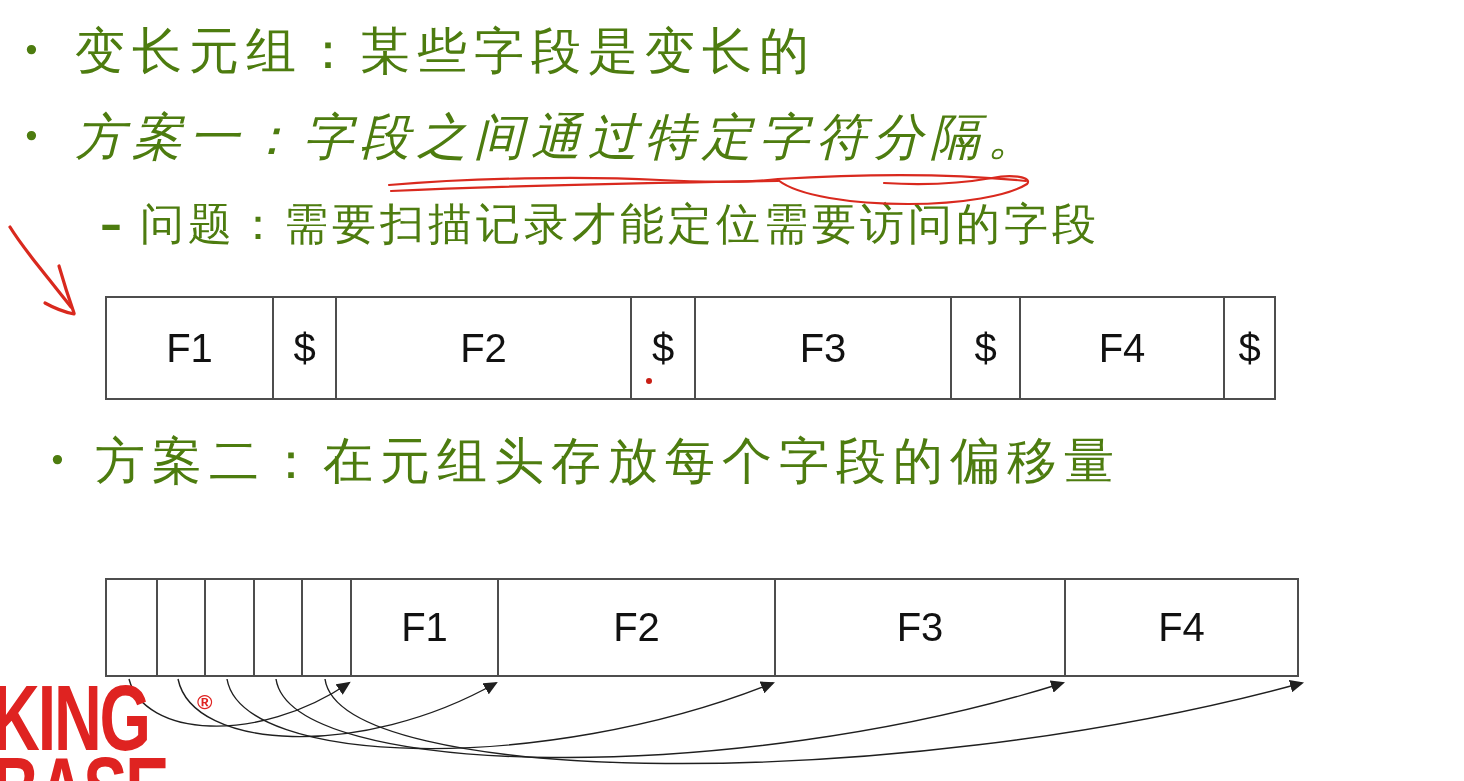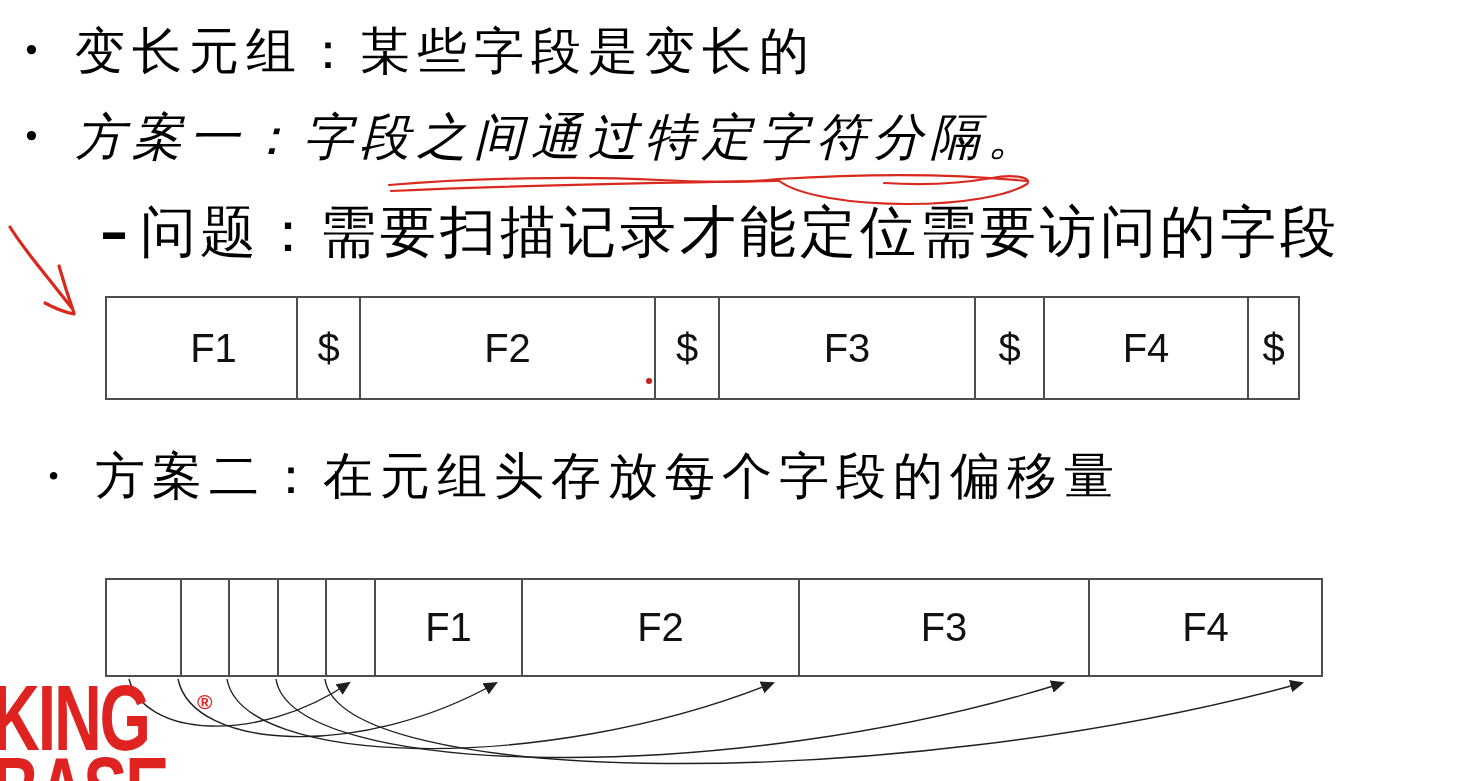--- a/index.html
+++ b/index.html
@@ -1,33 +1,33 @@
 <!DOCTYPE html>
 <html><head>
 <meta charset="utf-8">
 <style>
   html,body{margin:0;padding:0;}
   body{
     width:1464px;height:781px;overflow:hidden;position:relative;
     background:#ffffff;
     font-family:"DejaVu Serif","Liberation Serif",serif;
   }
-  .bullet-line{position:absolute;white-space:nowrap;color:#000000;line-height:1.18;}
+  .bullet-line{position:absolute;white-space:nowrap;color:#4d7c0f;line-height:1.18;}
   .lvl1{font-size:50px;letter-spacing:7px;}
-  .sub{font-size:56px;letter-spacing:4px;}
+  .sub{font-size:44px;letter-spacing:4px;}
   .marker{display:inline-block;letter-spacing:0;}
   .b1 .marker,.b2 .marker{width:53px;font-size:32px;vertical-align:6px;}
   .b3 .marker{width:47px;font-size:32px;vertical-align:6px;}
   .sub .marker{width:40px;font-weight:bold;}
   .b1{left:22px;top:22px;}
   .b2{left:22px;top:108px;font-style:italic;}
   .sub{left:100px;top:198px;}
-  .b3{left:48px;top:447px;font-family:Liberation Serif, serif;}
+  .b3{left:48px;top:432px;}
 
-  .record{position:absolute;display:inline-flex;border:2px solid #4d4d4d;background:#fff;box-sizing:border-box;padding-left:24px;}
+  .record{position:absolute;display:inline-flex;border:2px solid #4d4d4d;background:#fff;box-sizing:border-box;}
   .record .cell{
     flex:0 0 auto;border-left:2px solid #4d4d4d;box-sizing:border-box;
     display:flex;align-items:center;justify-content:center;
     font-family:"Liberation Sans",sans-serif;font-size:40px;color:#111;
   }
   .record .cell:first-child{border-left:none;}
   #table1{left:105px;top:296px;height:104px;}
   #table2{left:105px;top:578px;height:99px;}
 
   svg.overlay{position:absolute;left:0;top:0;pointer-events:none;}

